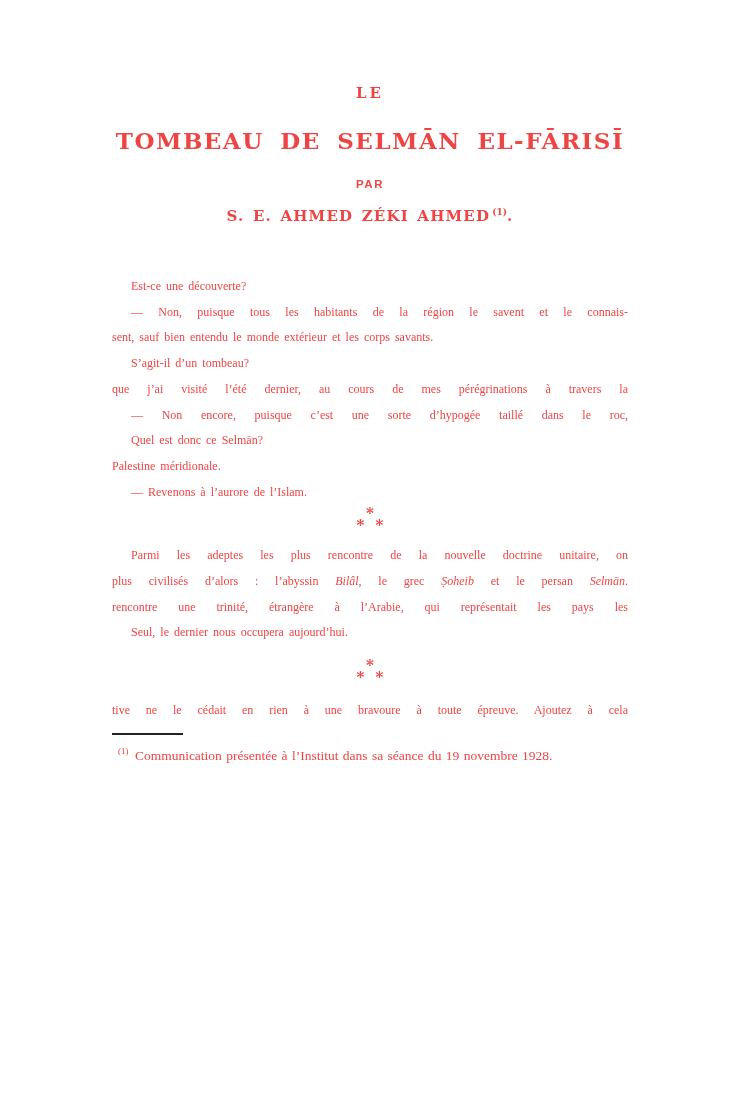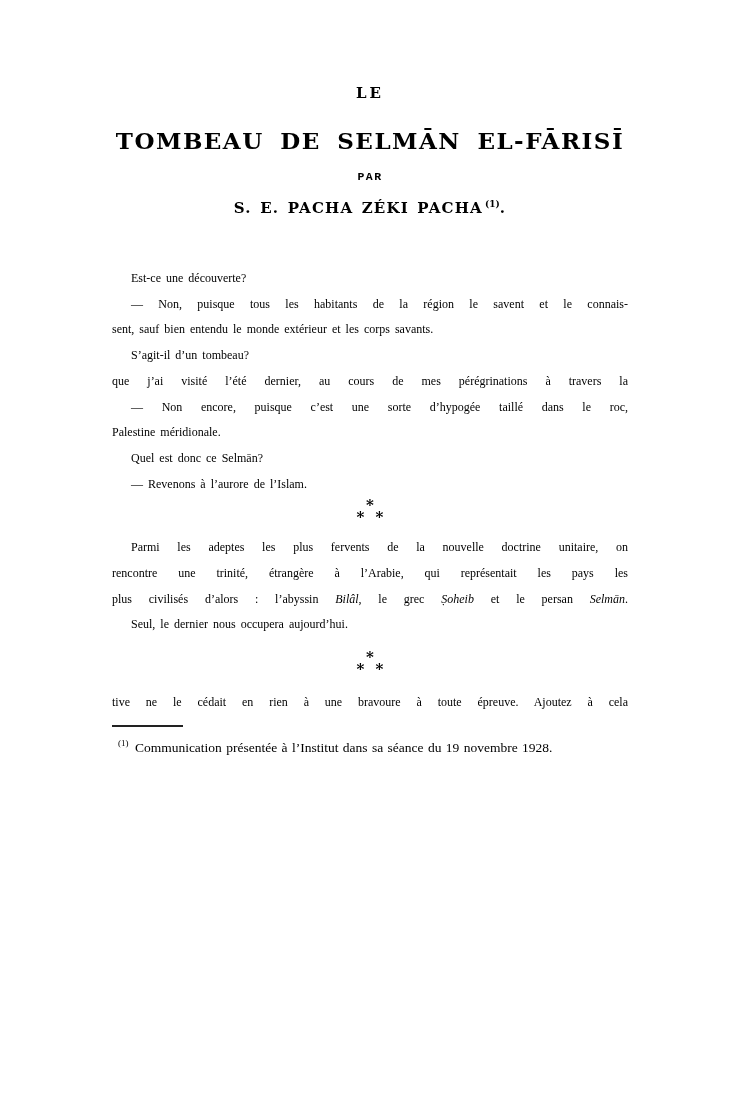--- a/index.html
+++ b/index.html
@@ -2,21 +2,21 @@
 <html><head>
 <meta charset="utf-8">
 <style>
   html, body { margin: 0; padding: 0; background: #ffffff; }
   .page {
     position: relative;
     width: 740px;
     height: 1110px;
     box-sizing: border-box;
     background: #ffffff;
-    color: #000000;
+    color: #ef4444;
     padding: 86px 112px 0 112px;
     font-family: "Liberation Serif", serif;
     overflow: hidden;
   }
   .head { text-align: center; }
   .le {
     font-size: 15px; font-weight: bold; letter-spacing: 3px;
     line-height: 15px; font-family: "DejaVu Serif", serif;
   }
   .title {
@@ -27,23 +27,23 @@
     line-height: 26px; white-space: nowrap;
   }
   .subtitle {
     margin-top: 28px;
     font-family: "DejaVu Serif", serif;
     font-size: 17px; font-weight: bold;
     letter-spacing: 1.5px; word-spacing: 5px;
     line-height: 19px; white-space: nowrap;
   }
   .par {
-    margin-top: 17px;
+    margin-top: 25px;
     font-size: 11.5px; font-weight: bold; letter-spacing: 1.5px;
-    line-height: 11px; font-family: Liberation Mono, monospace;
+    line-height: 11px; font-family: Liberation Sans, sans-serif;
   }
   .author {
     margin-top: 14px;
     font-size: 15px; font-weight: bold;
     letter-spacing: 1.2px; word-spacing: 2px;
     line-height: 17px; font-family: "DejaVu Serif", serif;
     white-space: nowrap;
   }
   sup.ref { font-size: 9px; vertical-align: super; letter-spacing: 0; margin-left: 2px; }
   .bodytext { margin-top: 49px; }
@@ -78,46 +78,46 @@
 </style>
 </head>
 <body>
 
 <div class="page">
 
   <div class="head">
     <div class="le">LE</div>
     <h1 class="title">TOMBEAU DE SELMĀN EL-FĀRISĪ</h1>
     <div class="par">PAR</div>
-    <div class="author"><span>S. E. PACHA ZÉKI PACHA</span><sup class="ref">(1)</sup><span>.</span></div>
+    <div class="author"><span>S. E. AHMED ZÉKI AHMED</span><sup class="ref">(1)</sup><span>.</span></div>
   </div>
 
   <div class="bodytext">
 
     <div>
       <div class="line ind">Est-ce une découverte?</div>
       <div class="line ind just">— Non, puisque tous les habitants de la région le savent et le connais-</div>
       <div class="line">sent, sauf bien entendu le monde extérieur et les corps savants.</div>
       <div class="line ind">S’agit-il d’un tombeau?</div>
       <div class="line just">que j’ai visité l’été dernier, au cours de mes pérégrinations à travers la</div>
       <div class="line ind just">— Non encore, puisque c’est une sorte d’hypogée taillé dans le roc,</div>
+      <div class="line ind">Quel est donc ce Selmān?</div>
       <div class="line">Palestine méridionale.</div>
-      <div class="line ind">Quel est donc ce Selmān?</div>
       <div class="line ind">— Revenons à l’aurore de l’Islam.</div>
     </div>
 
     <div class="asterism sep1">
       <div class="row1">*</div>
       <div class="row2">* *</div>
     </div>
 
     <div class="sec2">
-      <div class="line ind just">Parmi les adeptes les plus fervents de la nouvelle doctrine unitaire, on</div>
+      <div class="line ind just">Parmi les adeptes les plus rencontre de la nouvelle doctrine unitaire, on</div>
+      <div class="line just"><span>plus civilisés d’alors : l’abyssin </span><i>Bilâl</i><span>, le grec </span><i>Ṣoheib</i><span> et le persan </span><i>Selmān</i><span>.</span></div>
       <div class="line just">rencontre une trinité, étrangère à l’Arabie, qui représentait les pays les</div>
-      <div class="line just"><span>plus civilisés d’alors : l’abyssin </span><i>Bilâl</i><span>, le grec </span><i>Ṣoheib</i><span> et le persan </span><i>Selmān</i><span>.</span></div>
       <div class="line ind">Seul, le dernier nous occupera aujourd’hui.</div>
     </div>
 
     <div class="asterism sep2">
       <div class="row1">*</div>
       <div class="row2">* *</div>
     </div>
 
     <div class="sec3">
       <div class="line just">tive ne le cédait en rien à une bravoure à toute épreuve. Ajoutez à cela</div>

